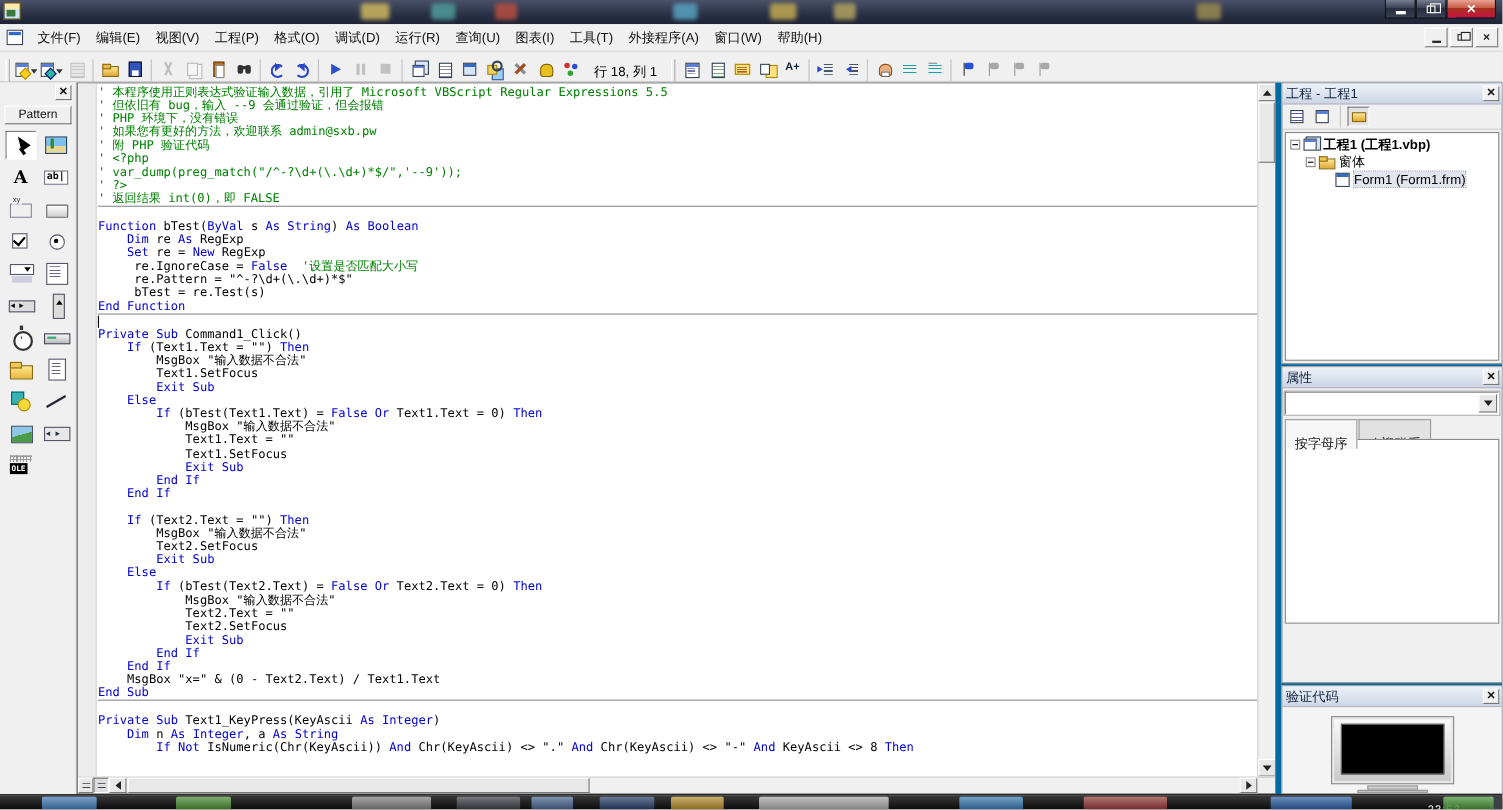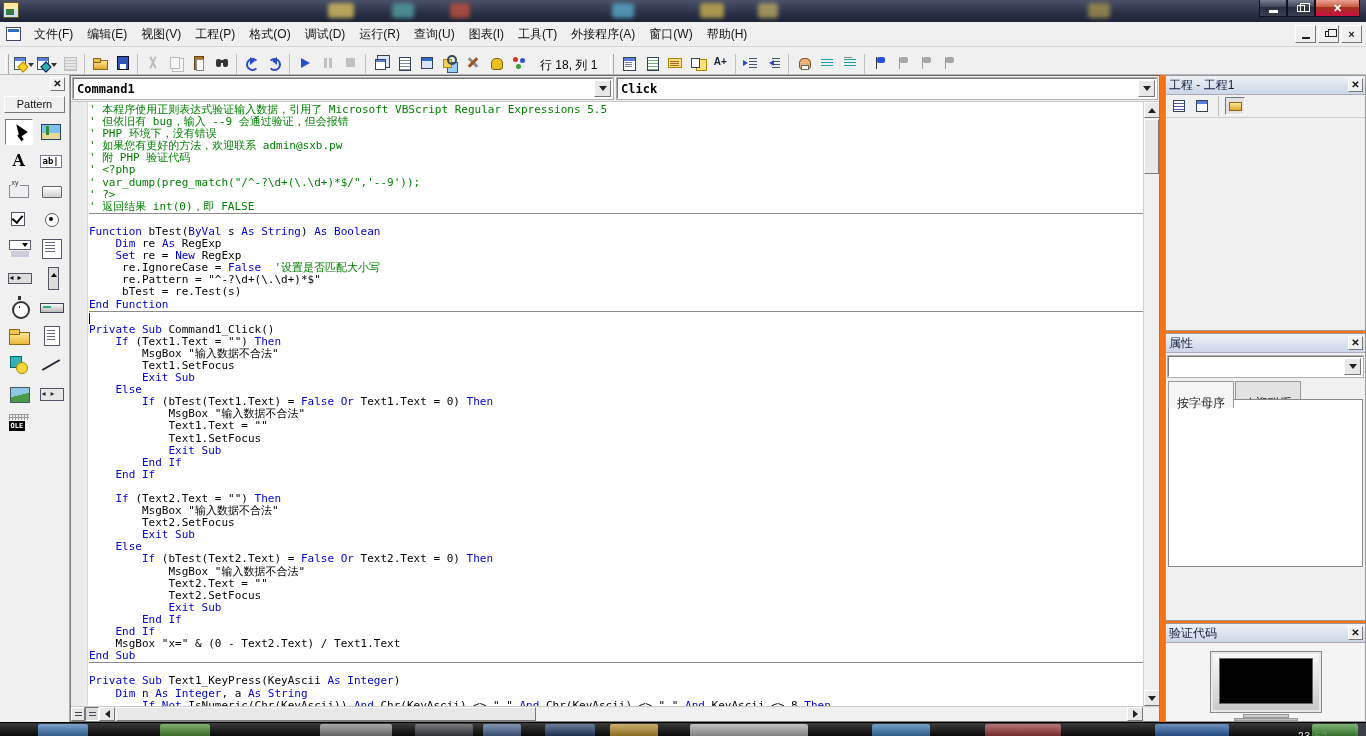--- a/index.html
+++ b/index.html
@@ -151,21 +151,21 @@
   .split-btn{width:14px;height:14px;background:#e8e8e8;border:1px solid;border-color:#fff #777 #777 #fff;position:relative}
   .split-btn.pressed{border-color:#777 #fff #fff #777;background:#ddd}
   .split-btn::after{content:"";position:absolute;left:3px;top:4px;width:7px;height:6px;background:repeating-linear-gradient(#445 0 1px,transparent 1px 3px)}
   .hscroll{flex:1;position:relative;background:#f0f0f0;margin-right:16px}
   .scr-btn-h{width:16px;height:14px;background:#e8e8e8;border:1px solid;border-color:#fff #777 #777 #fff;position:absolute;top:0;display:flex;align-items:center;justify-content:center}
   .scr-btn-h.left{left:0}.scr-btn-h.right{right:0}
   .scr-btn-h.left::after{content:"";border:4px solid transparent;border-right:5px solid #222;margin-right:4px}
   .scr-btn-h.right::after{content:"";border:4px solid transparent;border-left:5px solid #222;margin-left:4px}
   .hthumb{position:absolute;left:17px;top:0;width:420px;height:14px;background:#e8e8e8;border:1px solid;border-color:#fff #777 #777 #fff}
   
-  .rightdock{width:206px;background:#f97316;padding-left:5px;display:flex;flex-direction:column}
+  .rightdock{width:206px;background:#0369a1;padding-left:5px;display:flex;flex-direction:column}
   .panel{background:#f0f0f0;border:1px solid #999;display:flex;flex-direction:column}
   .panel-title{height:19px;background:linear-gradient(#eef2f8,#ccd6e6);border-bottom:1px solid #aab;display:flex;align-items:center;padding:0 3px;position:relative}
   .panel-title span{font-size:12px;color:#102040}
   .panel-x{position:absolute;right:2px;top:2px;width:15px;height:14px;background:#f0f0f0;border:1px solid;border-color:#fff #777 #777 #fff;font:bold 10px/12px "Liberation Sans",sans-serif;text-align:center;color:#111}
   .prj-toolbar{height:23px;display:flex;align-items:center;gap:3px;padding:0 3px;border-bottom:1px solid #ccc}
   .prj-tbtn{width:20px;height:18px;border:1px solid transparent;display:flex;align-items:center;justify-content:center}
   .prj-tbtn.pressed{border:1px solid;border-color:#777 #fff #fff #777;background:#e2e2e2}
   .pi-code{width:12px;height:12px;background:repeating-linear-gradient(#fff 0 2px,#55a 2px 3px);border:1px solid #345}
   .pi-object{width:12px;height:12px;background:linear-gradient(#5a7edc 3px,#fff 3px);border:1px solid #345}
   .pi-folder{width:13px;height:9px;background:linear-gradient(#ffe696,#e0a830);border:1px solid #8a6a10}
@@ -440,30 +440,20 @@
         <div class="tool">
           <span class="tbx-glyph g-data"></span>
         </div>
         <div class="tool">
           <span class="tbx-glyph g-ole"></span>
         </div>
       </div>
   </div>
 
   <div class="codewin">
-    <div class="combo-row">
-      <div class="combo">
-        <span class="combo-text">Command1</span>
-        <span class="combo-arrow"></span>
-      </div>
-      <div class="combo">
-        <span class="combo-text">Click</span>
-        <span class="combo-arrow"></span>
-      </div>
-    </div>
     <div class="code-area">
       <div class="margin-strip"></div>
       <div class="code-lines" id="code-lines"><div class="code-line"><span class="seg" style="color: rgb(0, 128, 0);">' 本程序使用正则表达式验证输入数据，引用了 Microsoft VBScript Regular Expressions 5.5</span></div><div class="code-line"><span class="seg" style="color: rgb(0, 128, 0);">' 但依旧有 bug，输入 --9 会通过验证，但会报错</span></div><div class="code-line"><span class="seg" style="color: rgb(0, 128, 0);">' PHP 环境下，没有错误</span></div><div class="code-line"><span class="seg" style="color: rgb(0, 128, 0);">' 如果您有更好的方法，欢迎联系 admin@sxb.pw</span></div><div class="code-line"><span class="seg" style="color: rgb(0, 128, 0);">' 附 PHP 验证代码</span></div><div class="code-line"><span class="seg" style="color: rgb(0, 128, 0);">' &lt;?php</span></div><div class="code-line"><span class="seg" style="color: rgb(0, 128, 0);">' var_dump(preg_match("/^-?\d+(\.\d+)*$/",'--9'));</span></div><div class="code-line"><span class="seg" style="color: rgb(0, 128, 0);">' ?&gt;</span></div><div class="code-line sep"><span class="seg" style="color: rgb(0, 128, 0);">' 返回结果 int(0)，即 FALSE</span></div><div class="code-line"></div><div class="code-line"><span class="seg" style="color: rgb(0, 0, 204);">Function </span><span class="seg" style="color: rgb(0, 0, 0);">bTest(</span><span class="seg" style="color: rgb(0, 0, 204);">ByVal </span><span class="seg" style="color: rgb(0, 0, 0);">s </span><span class="seg" style="color: rgb(0, 0, 204);">As String</span><span class="seg" style="color: rgb(0, 0, 0);">) </span><span class="seg" style="color: rgb(0, 0, 204);">As Boolean</span></div><div class="code-line"><span class="seg" style="color: rgb(0, 0, 0);">    </span><span class="seg" style="color: rgb(0, 0, 204);">Dim </span><span class="seg" style="color: rgb(0, 0, 0);">re </span><span class="seg" style="color: rgb(0, 0, 204);">As </span><span class="seg" style="color: rgb(0, 0, 0);">RegExp</span></div><div class="code-line"><span class="seg" style="color: rgb(0, 0, 0);">    </span><span class="seg" style="color: rgb(0, 0, 204);">Set </span><span class="seg" style="color: rgb(0, 0, 0);">re = </span><span class="seg" style="color: rgb(0, 0, 204);">New </span><span class="seg" style="color: rgb(0, 0, 0);">RegExp</span></div><div class="code-line"><span class="seg" style="color: rgb(0, 0, 0);">     re.IgnoreCase = </span><span class="seg" style="color: rgb(0, 0, 204);">False</span><span class="seg" style="color: rgb(0, 0, 0);">  </span><span class="seg" style="color: rgb(0, 128, 0);">'设置是否匹配大小写</span></div><div class="code-line"><span class="seg" style="color: rgb(0, 0, 0);">     re.Pattern = "^-?\d+(\.\d+)*$"</span></div><div class="code-line"><span class="seg" style="color: rgb(0, 0, 0);">     bTest = re.Test(s)</span></div><div class="code-line sep"><span class="seg" style="color: rgb(0, 0, 204);">End Function</span></div><div class="code-line"><span class="caret"></span></div><div class="code-line"><span class="seg" style="color: rgb(0, 0, 204);">Private Sub </span><span class="seg" style="color: rgb(0, 0, 0);">Command1_Click()</span></div><div class="code-line"><span class="seg" style="color: rgb(0, 0, 0);">    </span><span class="seg" style="color: rgb(0, 0, 204);">If </span><span class="seg" style="color: rgb(0, 0, 0);">(Text1.Text = "") </span><span class="seg" style="color: rgb(0, 0, 204);">Then</span></div><div class="code-line"><span class="seg" style="color: rgb(0, 0, 0);">        MsgBox "输入数据不合法"</span></div><div class="code-line"><span class="seg" style="color: rgb(0, 0, 0);">        Text1.SetFocus</span></div><div class="code-line"><span class="seg" style="color: rgb(0, 0, 0);">        </span><span class="seg" style="color: rgb(0, 0, 204);">Exit Sub</span></div><div class="code-line"><span class="seg" style="color: rgb(0, 0, 0);">    </span><span class="seg" style="color: rgb(0, 0, 204);">Else</span></div><div class="code-line"><span class="seg" style="color: rgb(0, 0, 0);">        </span><span class="seg" style="color: rgb(0, 0, 204);">If </span><span class="seg" style="color: rgb(0, 0, 0);">(bTest(Text1.Text) = </span><span class="seg" style="color: rgb(0, 0, 204);">False </span><span class="seg" style="color: rgb(0, 0, 204);">Or </span><span class="seg" style="color: rgb(0, 0, 0);">Text1.Text = 0) </span><span class="seg" style="color: rgb(0, 0, 204);">Then</span></div><div class="code-line"><span class="seg" style="color: rgb(0, 0, 0);">            MsgBox "输入数据不合法"</span></div><div class="code-line"><span class="seg" style="color: rgb(0, 0, 0);">            Text1.Text = ""</span></div><div class="code-line"><span class="seg" style="color: rgb(0, 0, 0);">            Text1.SetFocus</span></div><div class="code-line"><span class="seg" style="color: rgb(0, 0, 0);">            </span><span class="seg" style="color: rgb(0, 0, 204);">Exit Sub</span></div><div class="code-line"><span class="seg" style="color: rgb(0, 0, 0);">        </span><span class="seg" style="color: rgb(0, 0, 204);">End If</span></div><div class="code-line"><span class="seg" style="color: rgb(0, 0, 0);">    </span><span class="seg" style="color: rgb(0, 0, 204);">End If</span></div><div class="code-line"></div><div class="code-line"><span class="seg" style="color: rgb(0, 0, 0);">    </span><span class="seg" style="color: rgb(0, 0, 204);">If </span><span class="seg" style="color: rgb(0, 0, 0);">(Text2.Text = "") </span><span class="seg" style="color: rgb(0, 0, 204);">Then</span></div><div class="code-line"><span class="seg" style="color: rgb(0, 0, 0);">        MsgBox "输入数据不合法"</span></div><div class="code-line"><span class="seg" style="color: rgb(0, 0, 0);">        Text2.SetFocus</span></div><div class="code-line"><span class="seg" style="color: rgb(0, 0, 0);">        </span><span class="seg" style="color: rgb(0, 0, 204);">Exit Sub</span></div><div class="code-line"><span class="seg" style="color: rgb(0, 0, 0);">    </span><span class="seg" style="color: rgb(0, 0, 204);">Else</span></div><div class="code-line"><span class="seg" style="color: rgb(0, 0, 0);">        </span><span class="seg" style="color: rgb(0, 0, 204);">If </span><span class="seg" style="color: rgb(0, 0, 0);">(bTest(Text2.Text) = </span><span class="seg" style="color: rgb(0, 0, 204);">False </span><span class="seg" style="color: rgb(0, 0, 204);">Or </span><span class="seg" style="color: rgb(0, 0, 0);">Text2.Text = 0) </span><span class="seg" style="color: rgb(0, 0, 204);">Then</span></div><div class="code-line"><span class="seg" style="color: rgb(0, 0, 0);">            MsgBox "输入数据不合法"</span></div><div class="code-line"><span class="seg" style="color: rgb(0, 0, 0);">            Text2.Text = ""</span></div><div class="code-line"><span class="seg" style="color: rgb(0, 0, 0);">            Text2.SetFocus</span></div><div class="code-line"><span class="seg" style="color: rgb(0, 0, 0);">            </span><span class="seg" style="color: rgb(0, 0, 204);">Exit Sub</span></div><div class="code-line"><span class="seg" style="color: rgb(0, 0, 0);">        </span><span class="seg" style="color: rgb(0, 0, 204);">End If</span></div><div class="code-line"><span class="seg" style="color: rgb(0, 0, 0);">    </span><span class="seg" style="color: rgb(0, 0, 204);">End If</span></div><div class="code-line"><span class="seg" style="color: rgb(0, 0, 0);">    MsgBox "x=" &amp; (0 - Text2.Text) / Text1.Text</span></div><div class="code-line sep"><span class="seg" style="color: rgb(0, 0, 204);">End Sub</span></div><div class="code-line"></div><div class="code-line"><span class="seg" style="color: rgb(0, 0, 204);">Private Sub </span><span class="seg" style="color: rgb(0, 0, 0);">Text1_KeyPress(KeyAscii </span><span class="seg" style="color: rgb(0, 0, 204);">As Integer</span><span class="seg" style="color: rgb(0, 0, 0);">)</span></div><div class="code-line"><span class="seg" style="color: rgb(0, 0, 0);">    </span><span class="seg" style="color: rgb(0, 0, 204);">Dim </span><span class="seg" style="color: rgb(0, 0, 0);">n </span><span class="seg" style="color: rgb(0, 0, 204);">As Integer</span><span class="seg" style="color: rgb(0, 0, 0);">, a </span><span class="seg" style="color: rgb(0, 0, 204);">As String</span></div><div class="code-line"><span class="seg" style="color: rgb(0, 0, 0);">        </span><span class="seg" style="color: rgb(0, 0, 204);">If Not </span><span class="seg" style="color: rgb(0, 0, 0);">IsNumeric(Chr(KeyAscii)) </span><span class="seg" style="color: rgb(0, 0, 204);">And </span><span class="seg" style="color: rgb(0, 0, 0);">Chr(KeyAscii) &lt;&gt; "." </span><span class="seg" style="color: rgb(0, 0, 204);">And </span><span class="seg" style="color: rgb(0, 0, 0);">Chr(KeyAscii) &lt;&gt; "-" </span><span class="seg" style="color: rgb(0, 0, 204);">And </span><span class="seg" style="color: rgb(0, 0, 0);">KeyAscii &lt;&gt; 8 </span><span class="seg" style="color: rgb(0, 0, 204);">Then</span></div></div>
       <div class="vscroll">
         <div class="scr-btn up"></div>
         <div class="vthumb"></div>
         <div class="scr-btn down"></div>
       </div>
     </div>
     <div class="code-bottom">
@@ -489,20 +479,37 @@
             <span class="pi-code"></span>
           </div>
         <div class="prj-tbtn">
             <span class="pi-object"></span>
           </div>
         <span class="tsep"></span>
         <div class="prj-tbtn pressed">
             <span class="pi-folder"></span>
           </div>
       </div>
+      <div class="prj-tree" id="prj-tree">
+          <div class="tree-row" style="padding-left: 4px;">
+            <span class="expander"></span>
+            <span class="t-ic t-project"></span>
+            <span class="tree-label bold">工程1 (工程1.vbp)</span>
+          </div>
+          <div class="tree-row" style="padding-left: 18px;">
+            <span class="expander"></span>
+            <span class="t-ic t-folder"></span>
+            <span class="tree-label">窗体</span>
+          </div>
+          <div class="tree-row" style="padding-left: 32px;">
+            <span style="width: 12px; flex: 0 0 auto;"></span>
+            <span class="t-ic t-form"></span>
+            <span class="tree-label selected">Form1 (Form1.frm)</span>
+          </div>
+        </div>
     </div>
 
     <div class="panel" style="height:288px;margin-top:2px">
       <div class="panel-title">
         <span>属性</span>
         <div class="panel-x">✕</div>
       </div>
       <div class="prop-combo">
         <span class="combo-arrow"></span>
       </div>

